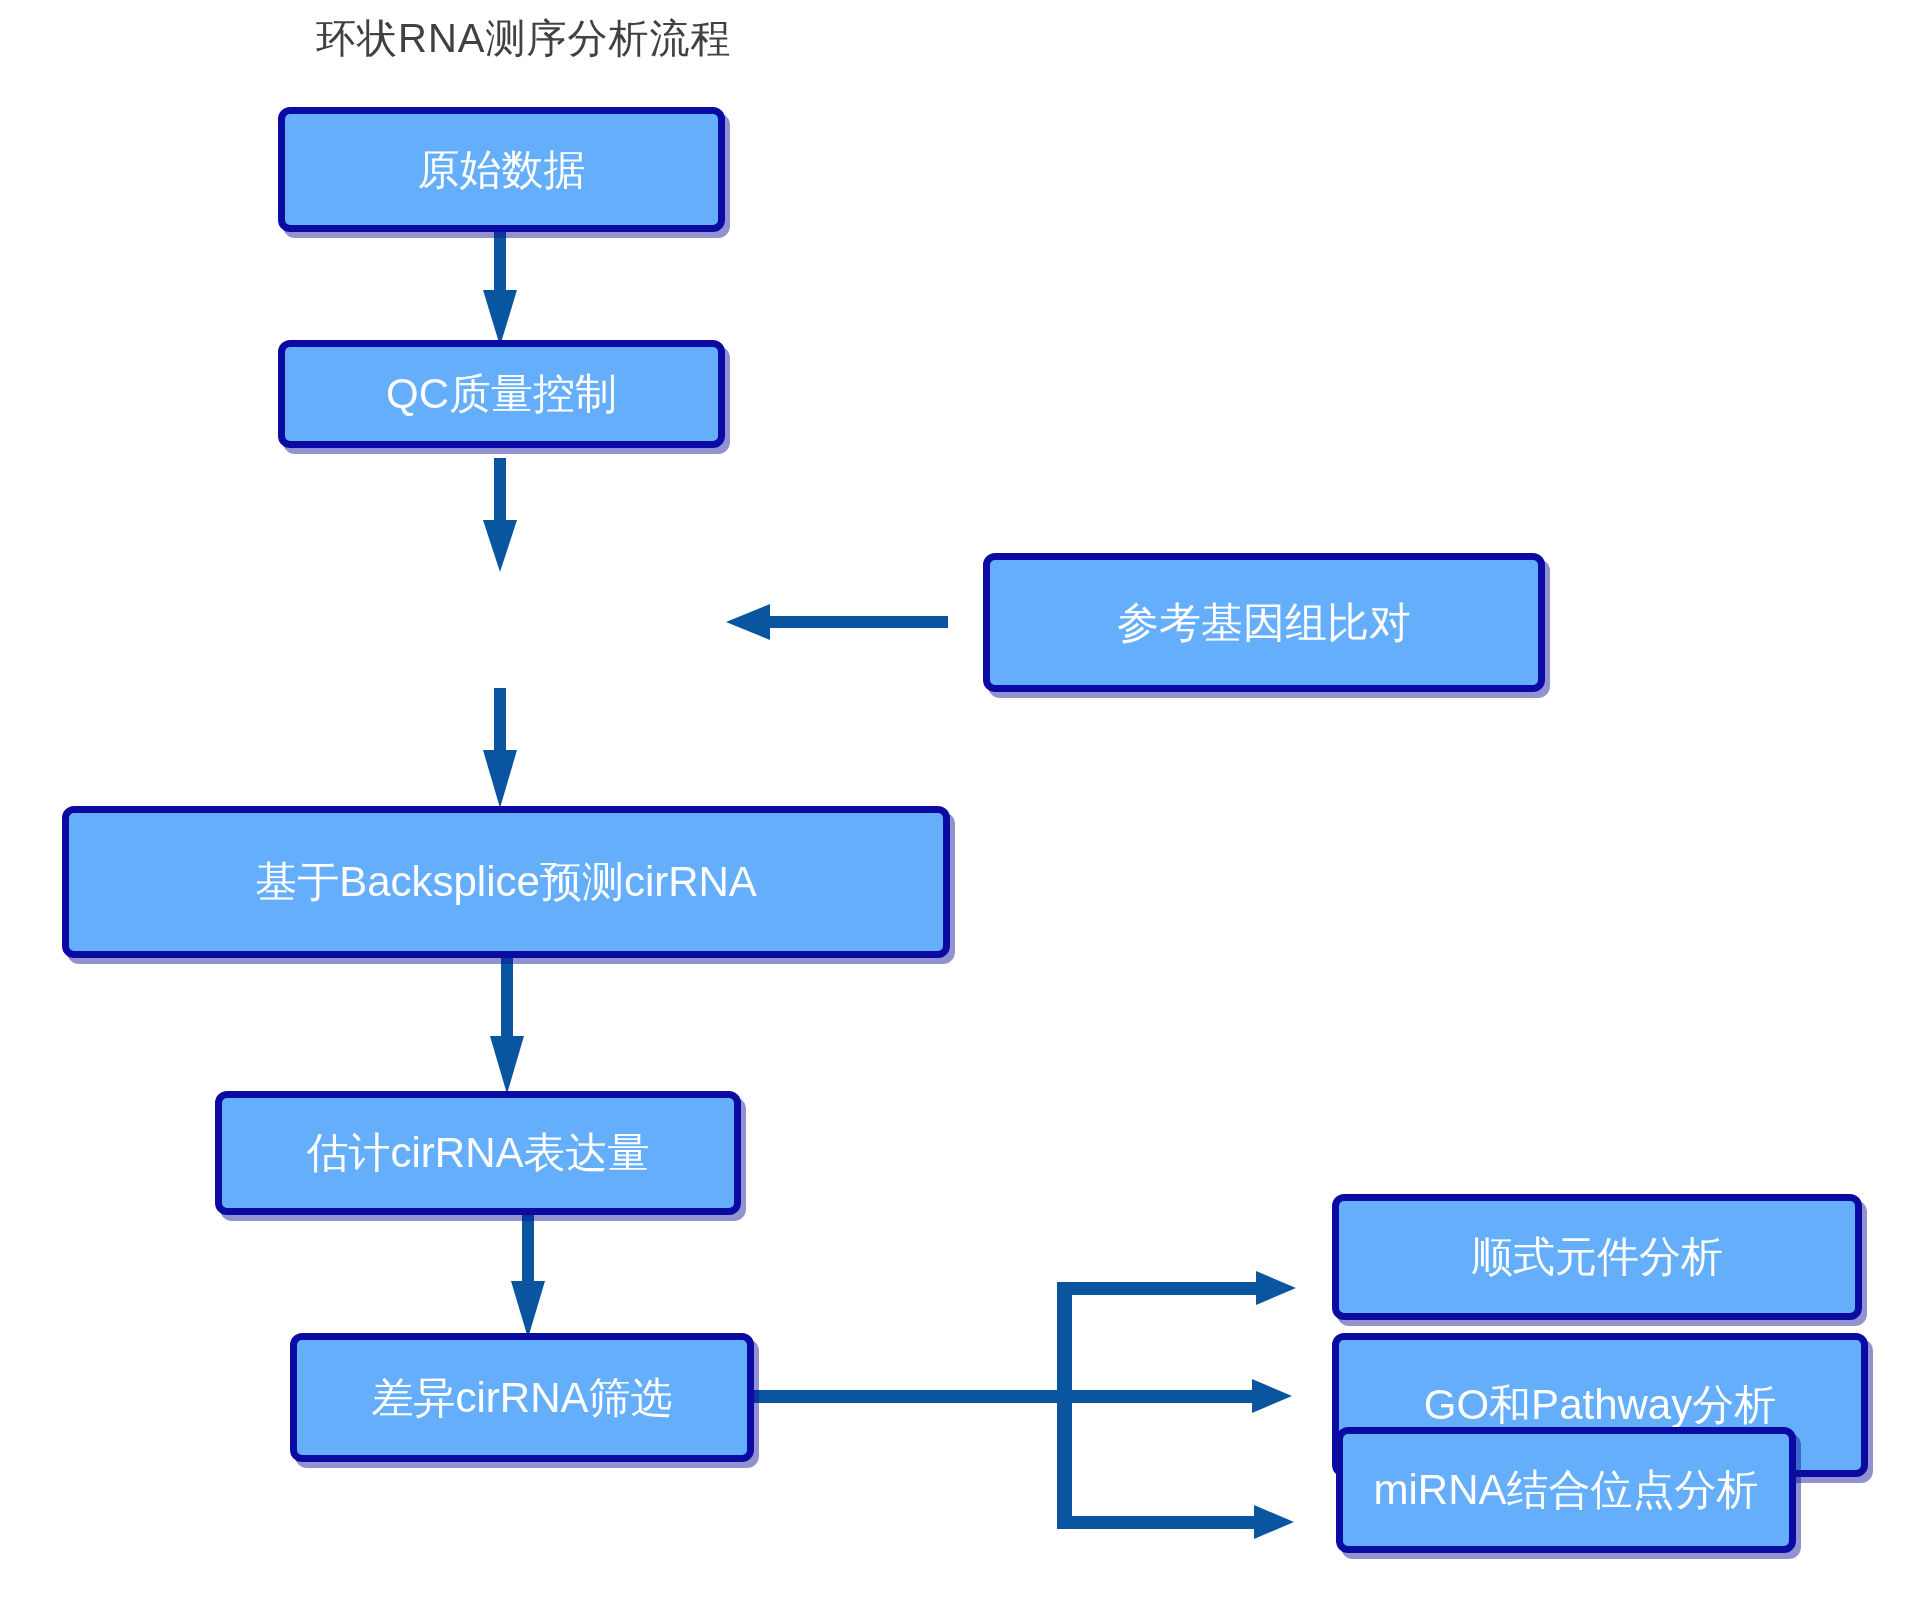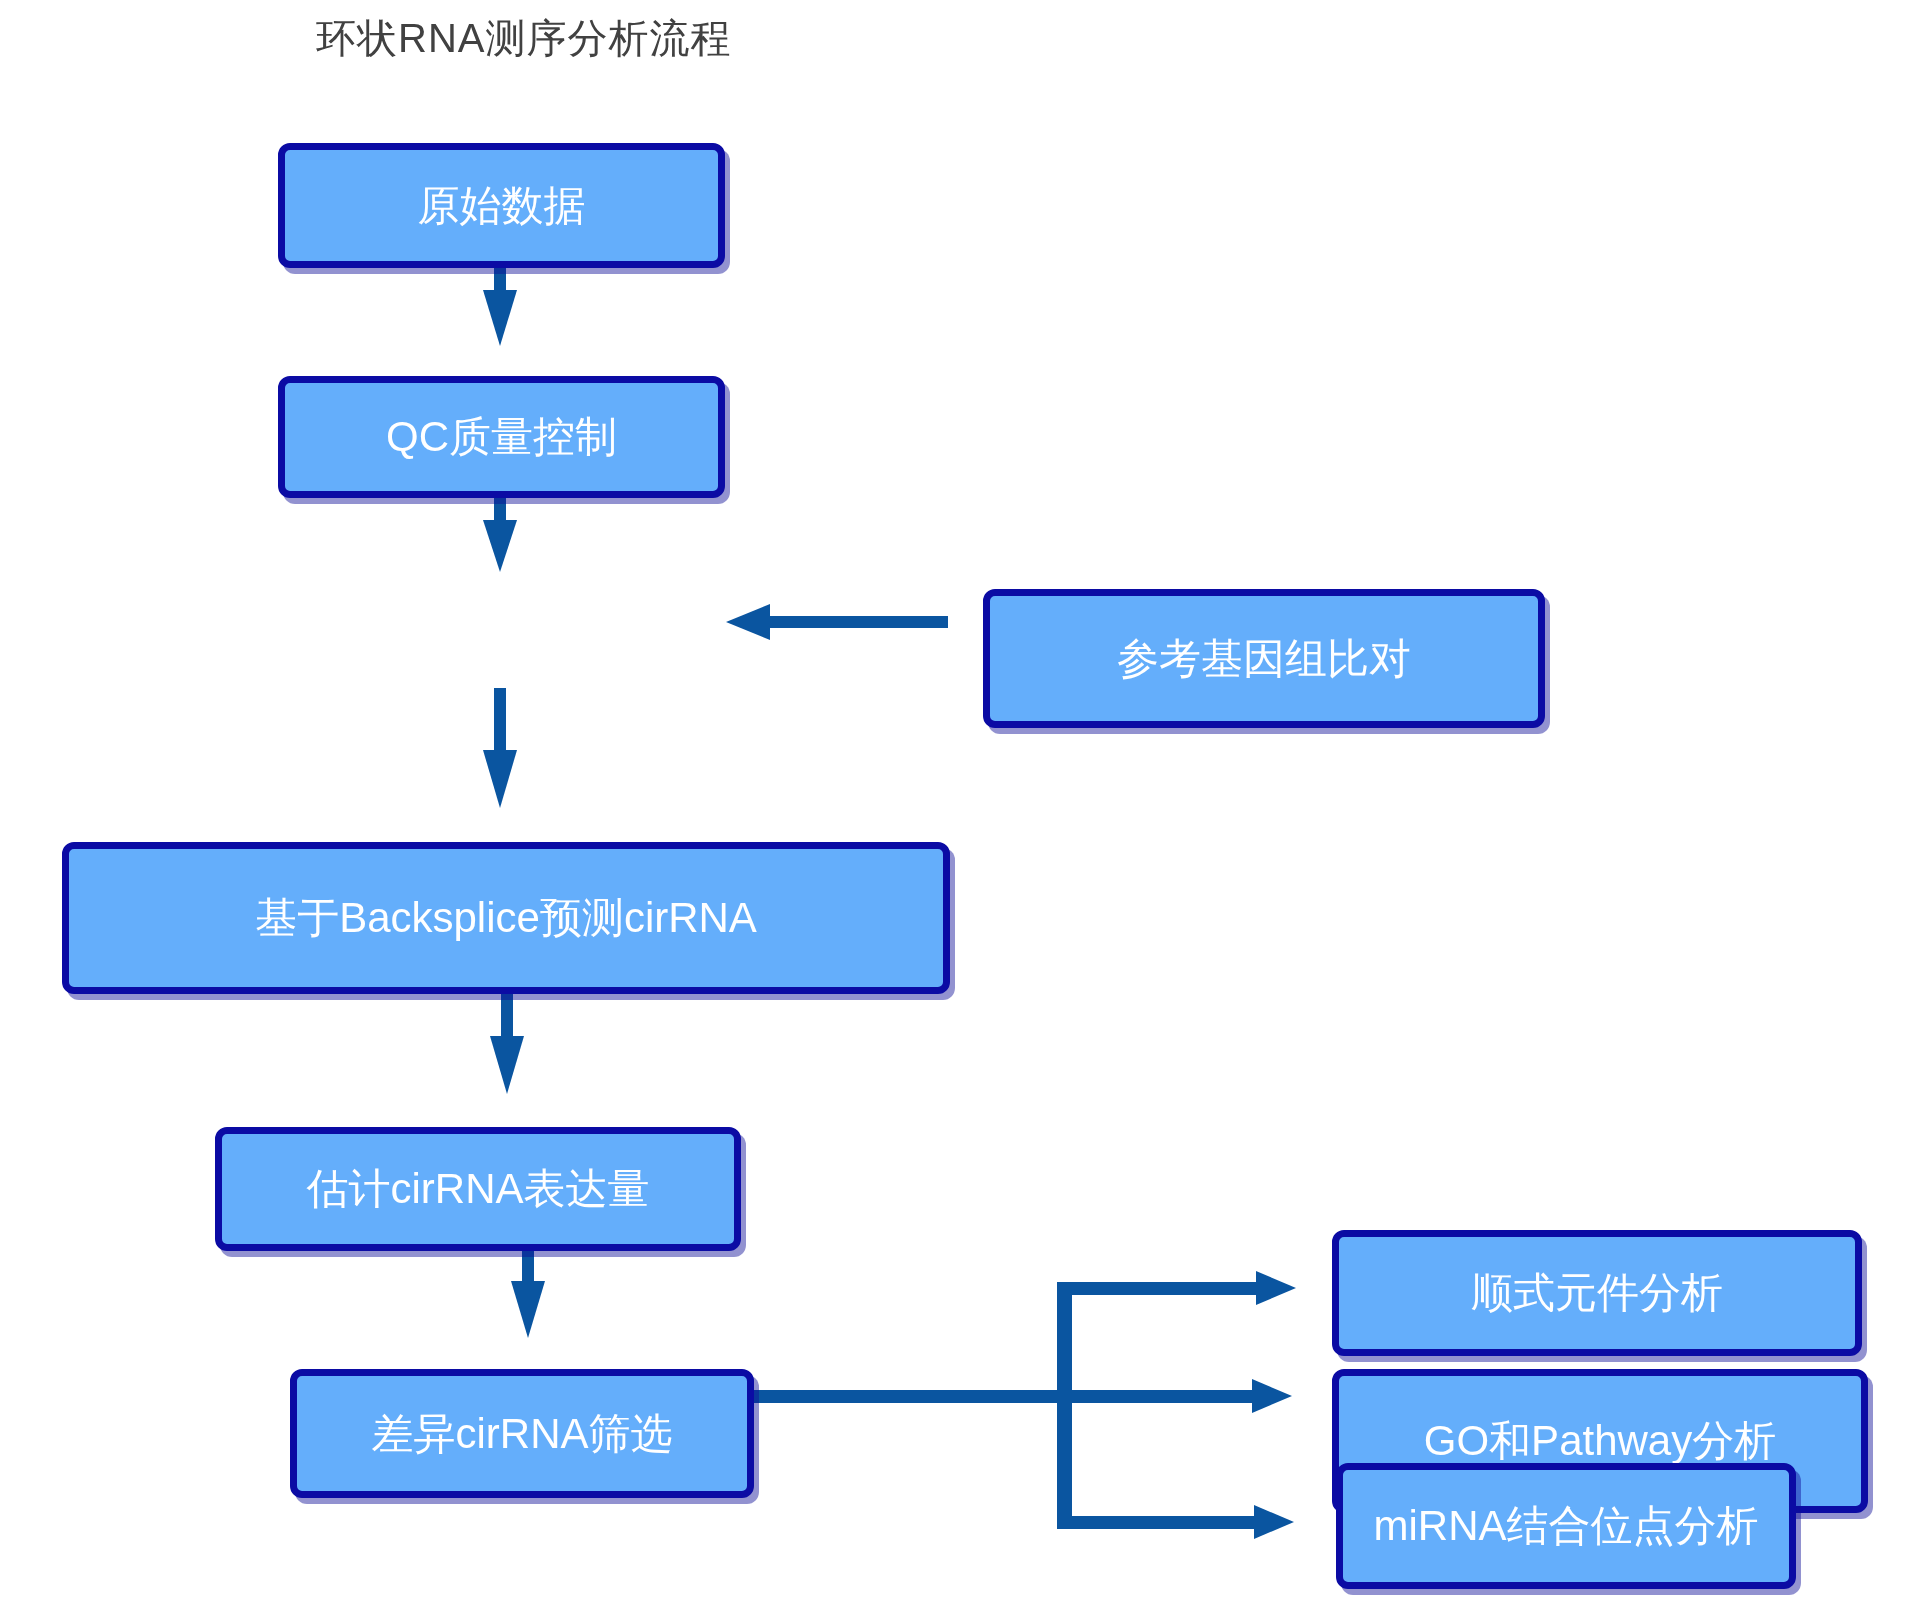--- a/index.html
+++ b/index.html
@@ -30,21 +30,20 @@
   .node{
     position:absolute;box-sizing:border-box;
     background:var(--box-fill);
     border:7px solid var(--box-border);
     border-radius:12px;
     box-shadow:5px 6px 0 rgba(13,13,150,0.45);
     display:flex;align-items:center;justify-content:center;
     color:var(--box-text);
     font-size:42px;
     white-space:nowrap;
-    margin-top:36px;
   }
 </style>
 </head>
 <body>
 
 <div class="canvas">
 
   <div class="title">环状RNA测序分析流程</div>
 
   <svg class="arrows" width="1920" height="1603" viewBox="0 0 1920 1603" aria-hidden="true">
@@ -96,21 +95,21 @@
     <g>
       <rect x="1072" y="1516" width="184" height="13"></rect>
       <polygon points="1294,1522 1254,1505 1254,1539"></polygon>
     </g>
   </svg>
 
   <div class="node" style="left:278px;top:107px;width:447px;height:125px">
     <span>原始数据</span>
   </div>
 
-  <div class="node" style="left:278px;top:340px;width:447px;height:122px">
+  <div class="node" style="left:278px;top:340px;width:447px;height:108px">
     <span>QC质量控制</span>
   </div>
 
 
   <div class="node" style="left:983px;top:553px;width:562px;height:139px">
     <span>参考基因组比对</span>
   </div>
 
   <div class="node" style="left:62px;top:806px;width:888px;height:152px">
     <span>基于Backsplice预测cirRNA</span>

